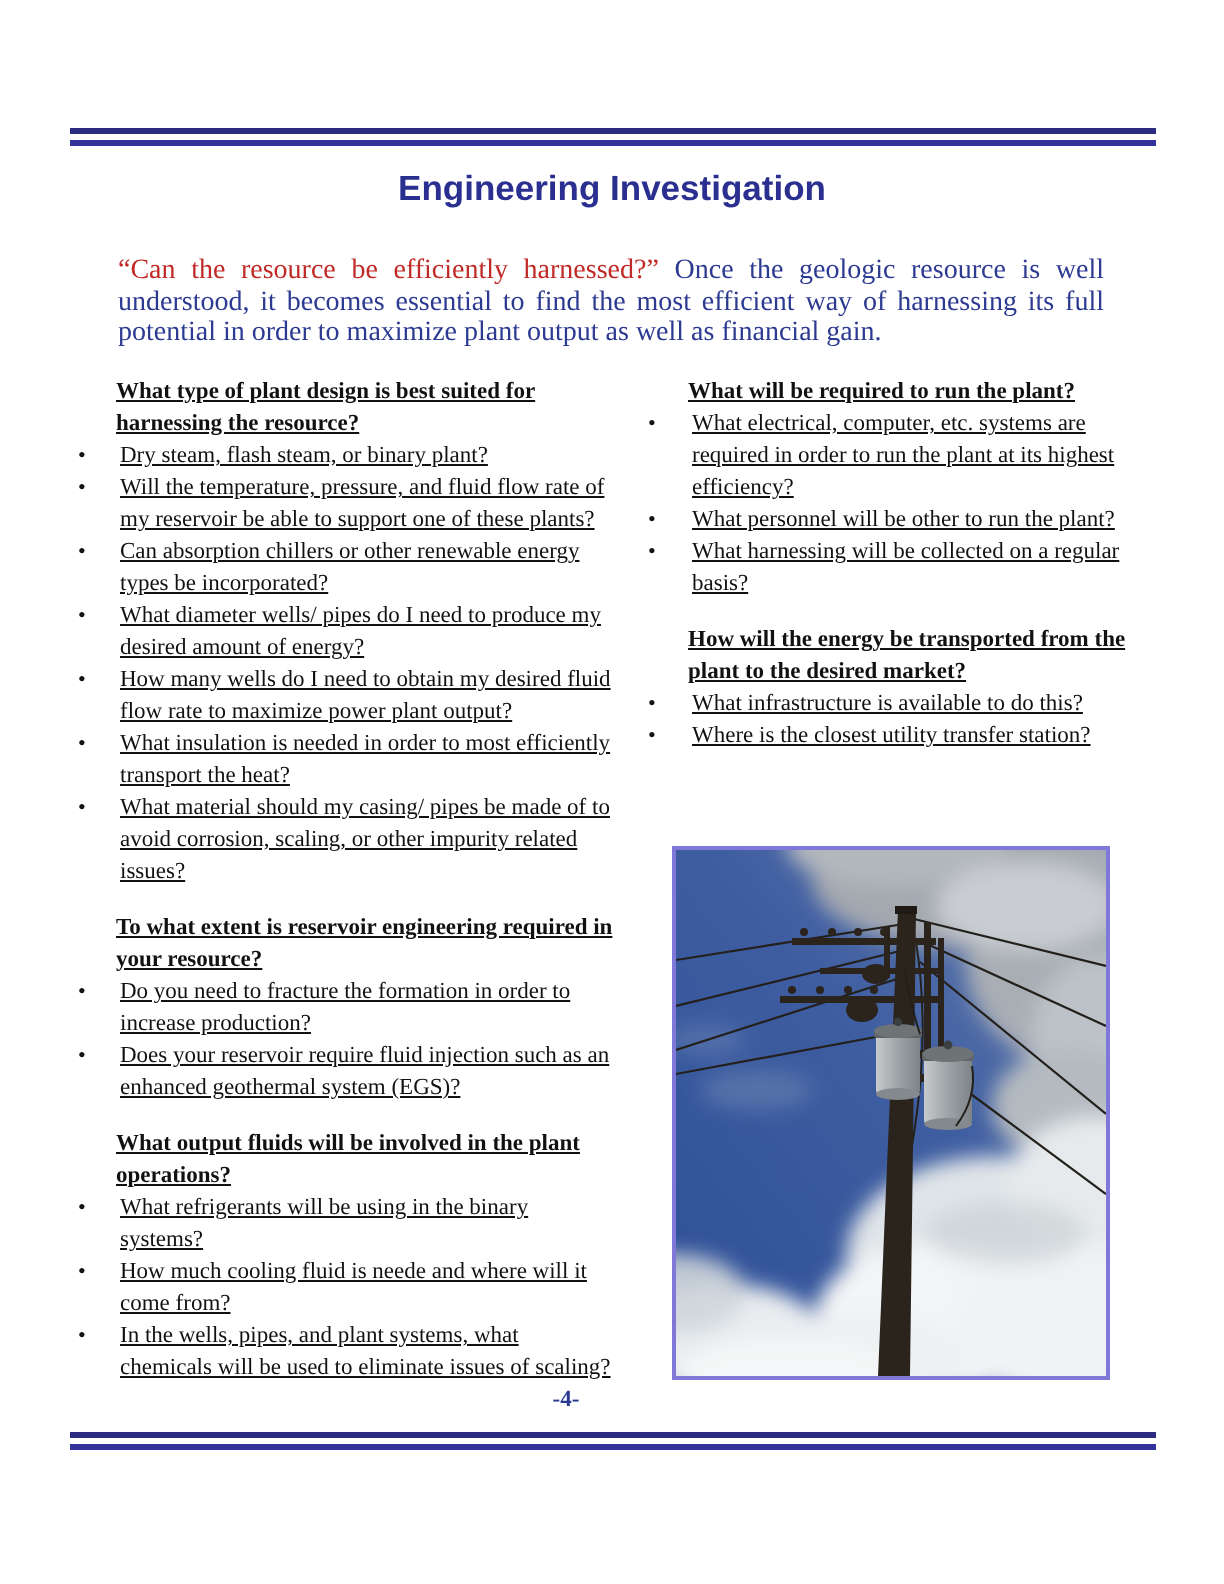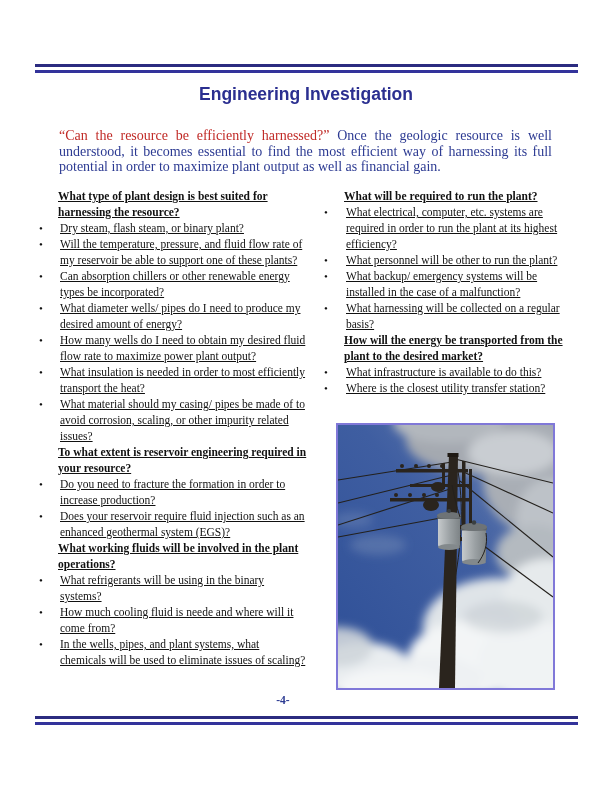--- a/index.html
+++ b/index.html
@@ -29,21 +29,21 @@
     margin:0;font-size:14px;line-height:15.5px;
     text-align:justify;color:#2c3a92;
   }
   .intro .red{color:#c02a26;}
   .intro .blue{color:#2c3a92;}
   
   .col{position:absolute;top:188px;color:#111111;font-size:11.5px;line-height:16px;text-decoration:underline;}
   .col.left{left:36px;width:272px;}
   .col.right{left:322px;width:248px;}
   .qsec{margin:0;}
-  .qsec + .qsec{}
+  .qsec + .qsec{margin-top:12px;}
   .qhead{
     font-weight:bold;
     padding-left:22px;
     margin:0;
   }
   .col ul{list-style:none;margin:0;padding:0;}
   .col li{position:relative;padding-left:24px;}
   .col.left li{padding-left:24px;}
   .col li::before{
     content:"\2022";
@@ -92,35 +92,34 @@
         </ul>
       </section>
       <section class="qsec">
         <div class="qhead">To what extent is reservoir engineering required in your resource?</div>
         <ul>
           <li>Do you need to fracture the formation in order to increase production?</li>
           <li>Does your reservoir require fluid injection such as an enhanced geothermal system (EGS)?</li>
         </ul>
       </section>
       <section class="qsec">
-        <div class="qhead">What working fluids will be involved in the plant operations?</div>
+        <div class="qhead">What output fluids will be involved in the plant operations?</div>
         <ul>
           <li>What refrigerants will be using in the binary systems?</li>
           <li>How much cooling fluid is neede and where will it come from?</li>
           <li>In the wells, pipes, and plant systems, what chemicals will be used to eliminate issues of scaling?</li>
         </ul>
       </section>
     </div>
   <div class="col right" id="right-col">
       <section class="qsec">
         <div class="qhead">What will be required to run the plant?</div>
         <ul>
           <li>What electrical, computer, etc. systems are required in order to run the plant at its highest efficiency?</li>
           <li>What personnel will be other to run the plant?</li>
-          <li>What backup/ emergency systems will be installed in the case of a malfunction?</li>
           <li>What harnessing will be collected on a regular basis?</li>
         </ul>
       </section>
       <section class="qsec">
         <div class="qhead">How will the energy be transported from the plant to the desired market?</div>
         <ul>
           <li>What infrastructure is available to do this?</li>
           <li>Where is the closest utility transfer station?</li>
         </ul>
       </section>

